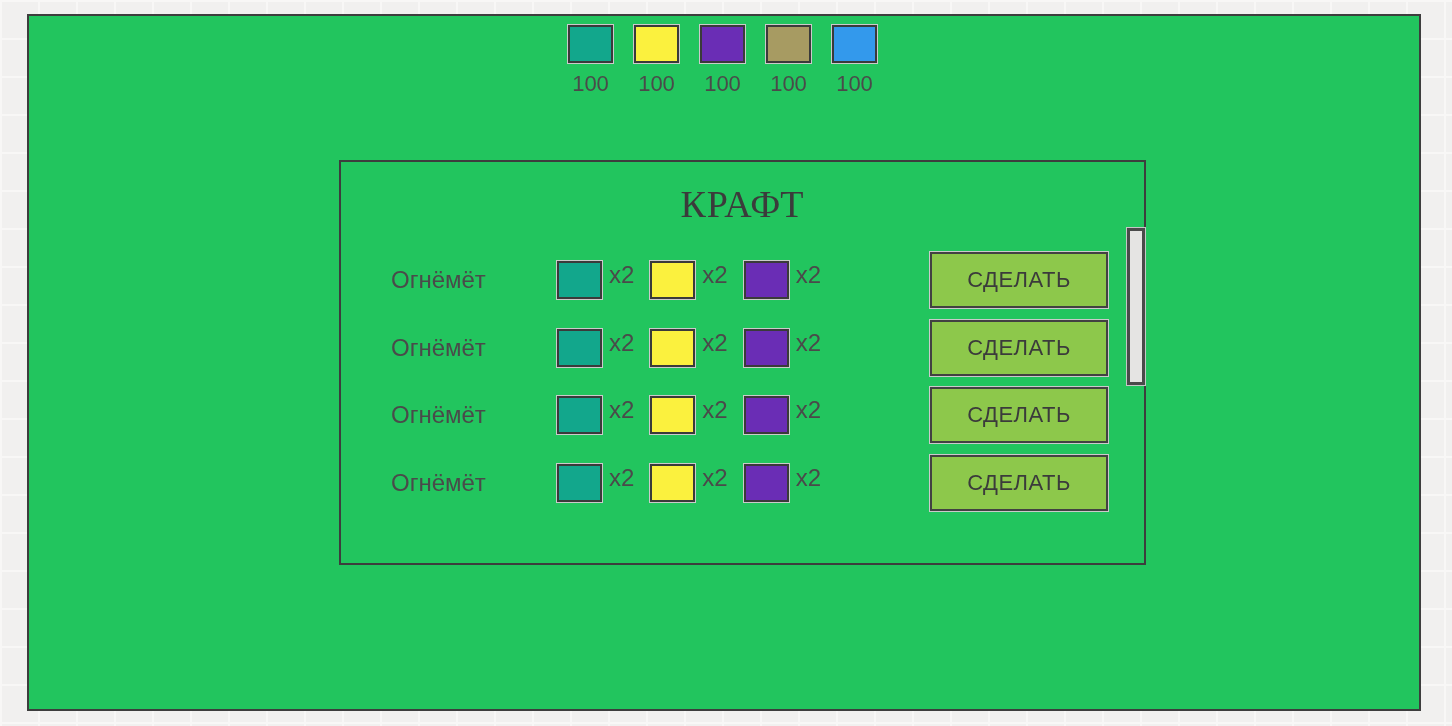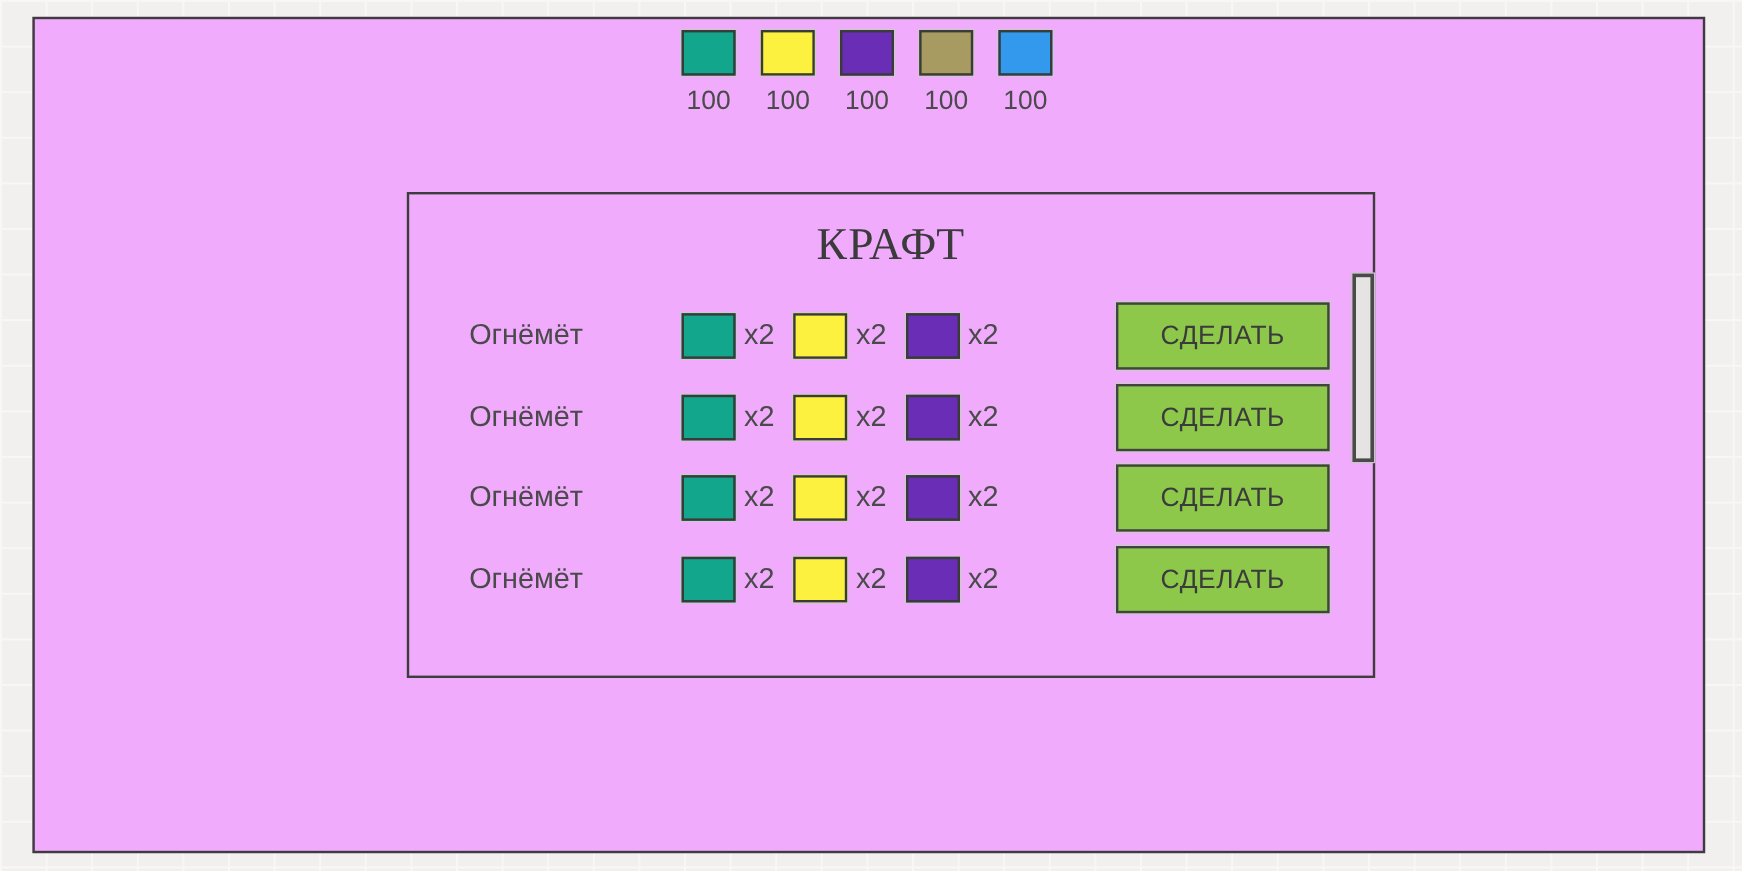--- a/index.html
+++ b/index.html
@@ -13,21 +13,21 @@
     background-image:
       linear-gradient(to right, #f8f7f6 2px, transparent 2px),
       linear-gradient(to bottom, #f8f7f6 2px, transparent 2px);
     background-size: 38px 38px;
   }
 
   .frame {
     position: absolute;
     left: 27px; top: 14px;
     width: 1394px; height: 697px;
-    background: #f0abfc;
+    background: #22c55e;
     border: 2px solid #3d3d3d;
   }
 
   
   .inventory {
     position: absolute;
     left: 539px; top: 9px;
     display: flex;
     gap: 21px;
   }
@@ -78,24 +78,24 @@
 
   .row-name {
     position: absolute;
     left: 50px; top: 50%;
     transform: translateY(-50%);
     font-size: 24px;
     color: #4a4a4a;
   }
   .ingredients {
     position: absolute;
-    left: 227px; top: 50%;
+    left: 216px; top: 50%;
     transform: translateY(-50%);
     display: flex;
-    align-items: center;
+    align-items: flex-start;
   }
   .ing-square {
     width: 45px; height: 38px;
     border: 2px solid #3a3a3a;
     box-shadow: 0 0 0 1px #cbcbcb;
     flex: none;
   }
   .ing-qty {
     font-size: 24px;
     color: #4a4a4a;

